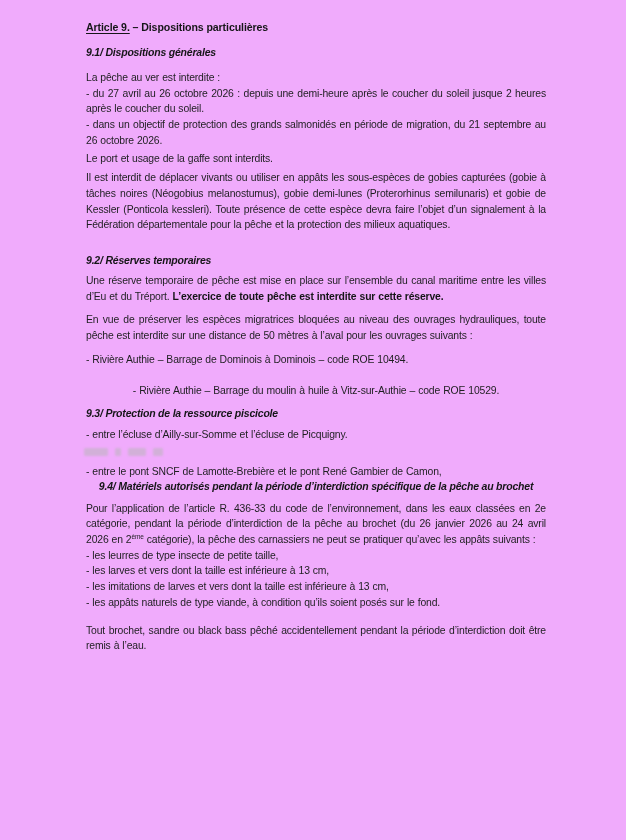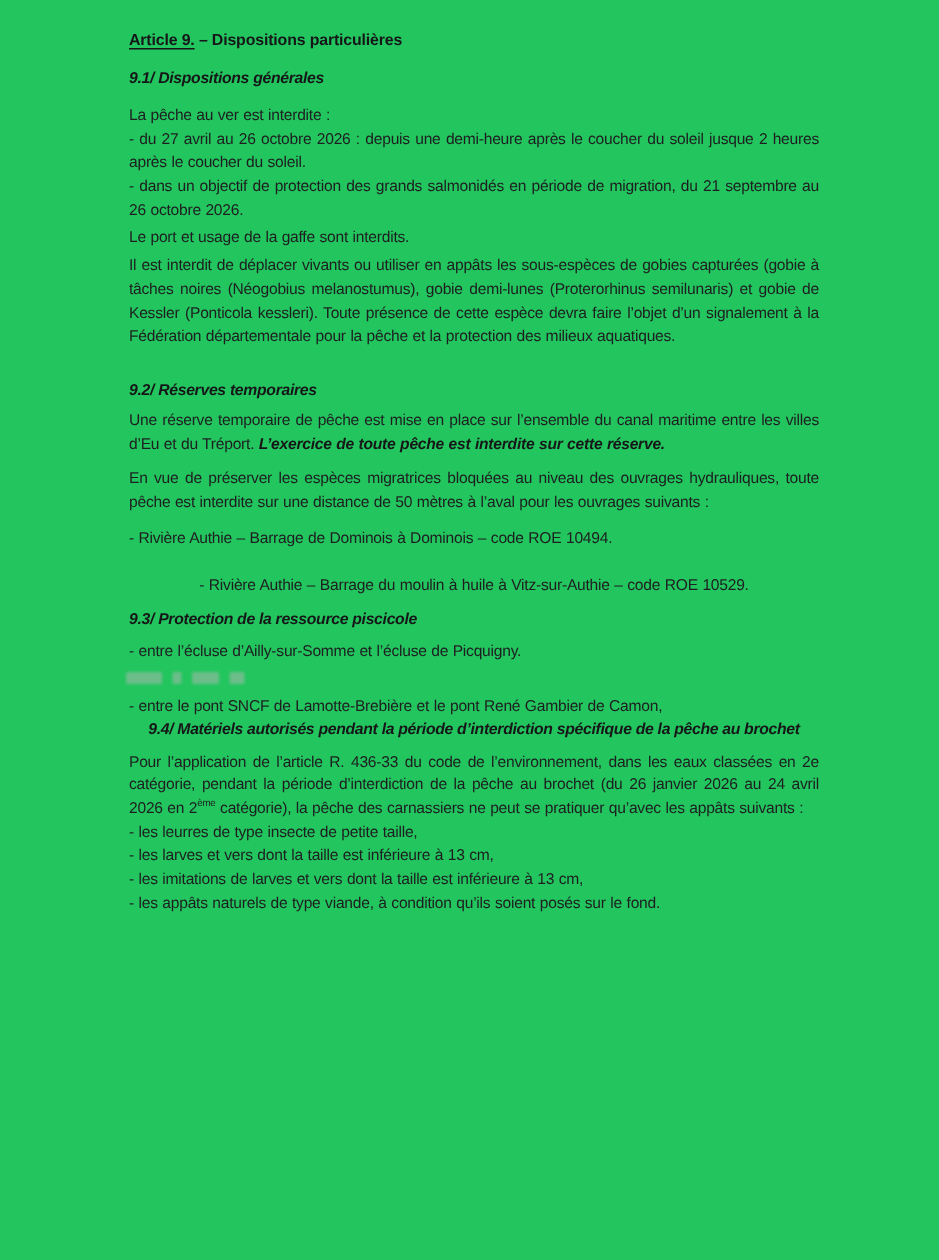--- a/index.html
+++ b/index.html
@@ -9,21 +9,21 @@
     font-family: "Liberation Sans", sans-serif;
     color: #1e1e20;
     -webkit-font-smoothing: antialiased;
   }
   .page {
     position: relative;
     width: 626px; height: 840px;
     box-sizing: border-box;
     padding: 21px 80px 0 86px;
     overflow: hidden;
-    background: #22c55e;
+    background: #f0abfc;
   }
   .title {
     font-size: 10.6px;
     font-weight: bold;
     letter-spacing: -0.1px;
     margin: 0 0 13px 0;
     color: #161618;
   }
   .title .u { text-decoration: underline; text-underline-offset: 1.5px; }
   .sh {
@@ -44,21 +44,21 @@
   }
   .just { text-align: justify; }
   .mb2  { margin-bottom: 2px; }
   .mb4  { margin-bottom: 4px; }
   .mb7  { margin-bottom: 7px; }
   .mb8  { margin-bottom: 8px; }
   .mb9  { margin-bottom: 9px; text-align: center; }
   .mb12 { margin-bottom: 12px; }
   .mb13 { margin-bottom: 15px; }
   .mb21 { margin-bottom: 21px; }
-  strong { font-weight: bold; color: #161618; font-style: italic; }
+  strong { font-weight: bold; color: #161618; }
   sup { font-size: 6.5px; line-height: 0; vertical-align: super; }
   .artifact {
     position: absolute;
     left: 84px; top: 448px;
     display: flex; align-items: center; gap: 7px;
     filter: blur(1.1px);
     opacity: 0.5;
     pointer-events: none;
   }
   .artifact i {
@@ -102,20 +102,21 @@
     <p class="p">- entre le pont SNCF de Lamotte-Brebière et le pont René Gambier de Camon,</p>
   </section>
 
   <section>
     <h2 class="sh nowrap mb9">9.4/ Matériels autorisés pendant la période d’interdiction spécifique de la pêche au brochet</h2>
     <p class="p just"><span>Pour l’application de l’article R. 436-33 du code de l’environnement, dans les eaux classées en 2e catégorie, pendant la période d’interdiction de la pêche au brochet (du 26 janvier 2026 au 24 avril 2026 en 2</span><sup>ème</sup><span> catégorie), la pêche des carnassiers ne peut se pratiquer qu’avec les appâts suivants :</span></p>
     <p class="p">- les leurres de type insecte de petite taille,</p>
     <p class="p">- les larves et vers dont la taille est inférieure à 13 cm,</p>
     <p class="p">- les imitations de larves et vers dont la taille est inférieure à 13 cm,</p>
     <p class="p mb12">- les appâts naturels de type viande, à condition qu’ils soient posés sur le fond.</p>
+    <p class="p just">Tout brochet, sandre ou black bass pêché accidentellement pendant la période d’interdiction doit être remis à l’eau.</p>
   </section>
 
   <div class="artifact">
     <i class="w24"></i>
       <i class="w6"></i>
       <i class="w18"></i>
       <i class="w10"></i>
   </div>
 
 </div>

